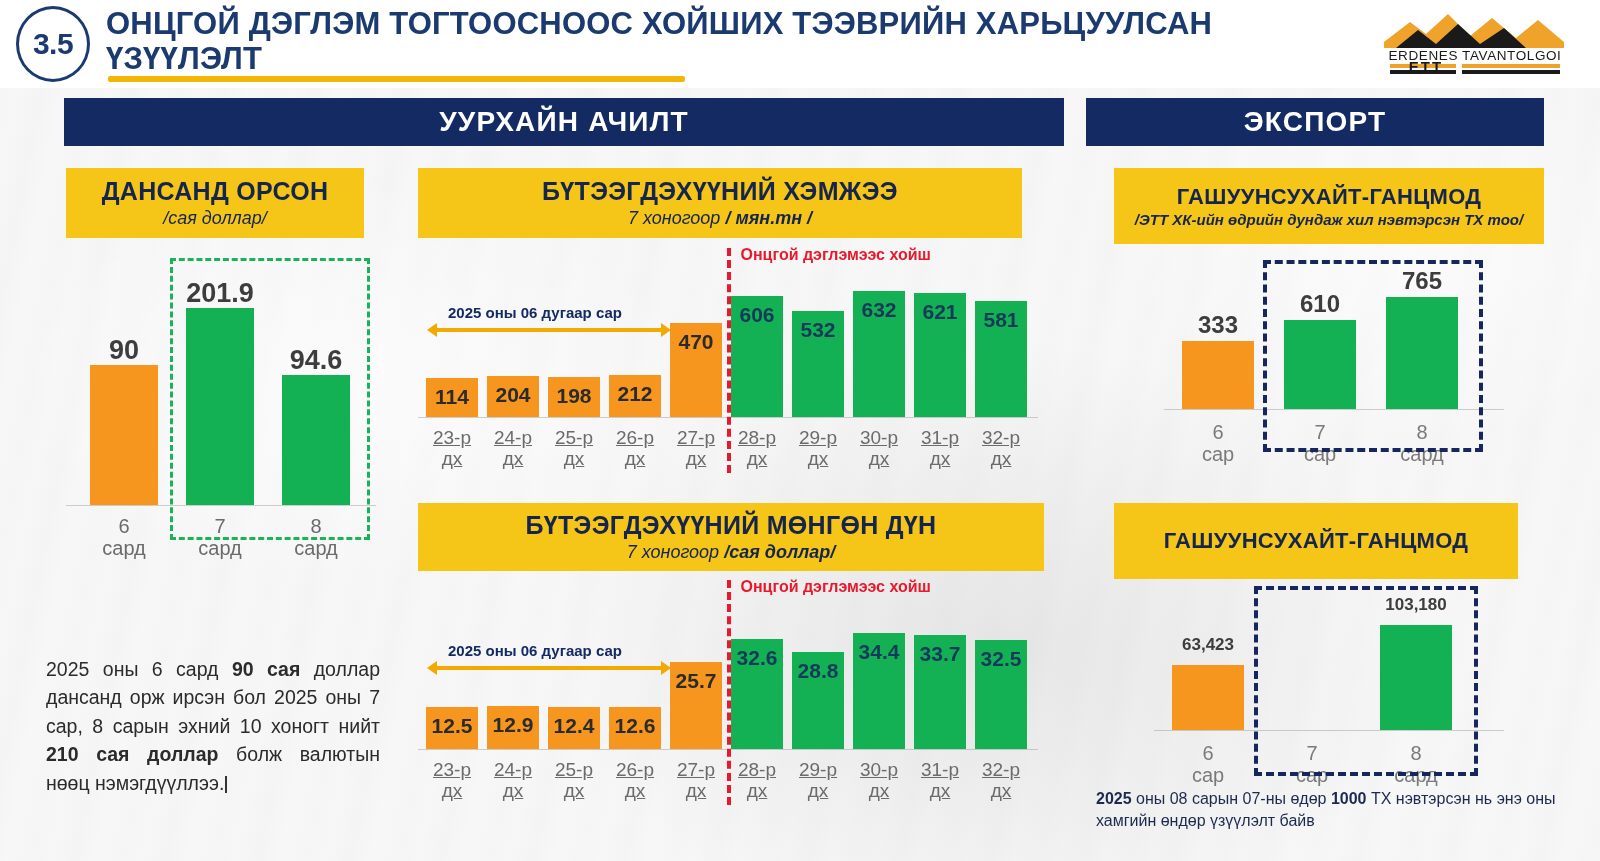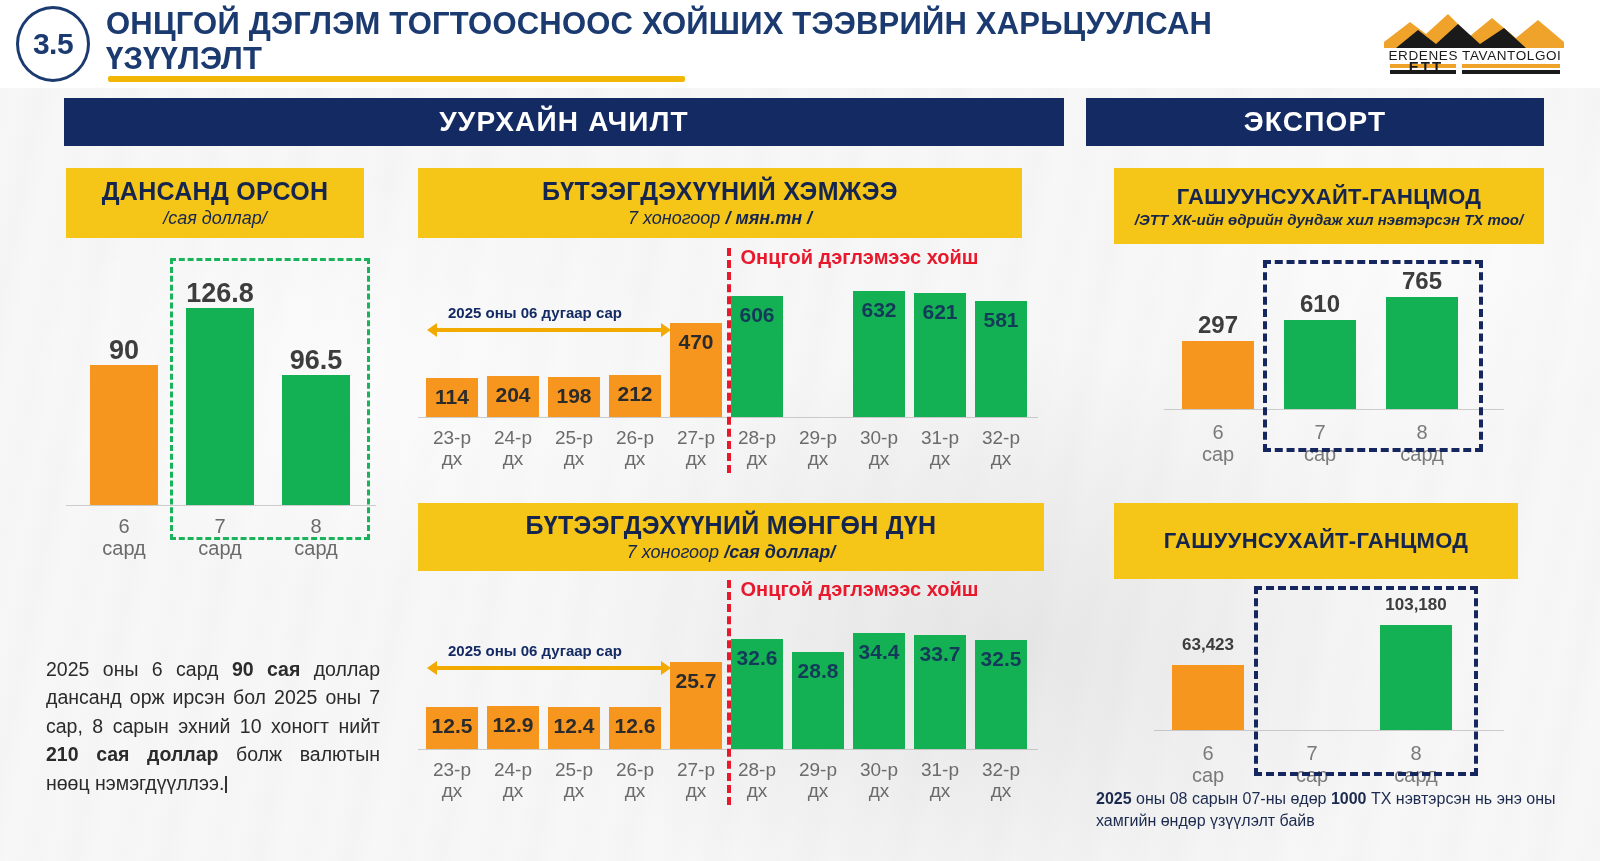--- a/index.html
+++ b/index.html
@@ -143,27 +143,27 @@
   #chart-dansand { left: 62px; top: 250px; width: 310px; height: 290px; }
   #chart-dansand .dash-box {
     position: absolute; left: 104px; top: 8px; width: 200px; height: 282px;
     border: 3px dashed #19b45a;
   }
   #chart-dansand .val-above { font-size: 27px; }
   #chart-dansand .tick { font-size: 20px; }
 
   
   .mid-chart .val-inside { font-size: 21px; }
-  .mid-chart .tick { font-size: 19px; }
+  .mid-chart .tick { font-size: 19px; text-decoration: underline; }
   .divider {
     position: absolute; width: 0;
     border-left: 4px dashed #e8192c;
   }
   .since-label {
-    position: absolute; color: #e8192c; font-weight: bold; font-size: 20px;
+    position: absolute; color: #e8192c; font-weight: bold; font-size: 16px;
     white-space: nowrap;
   }
   .month-label {
     position: absolute; color: #142a63; font-weight: bold; font-size: 15px;
     white-space: nowrap;
   }
   .arrow-line {
     position: absolute; height: 4px; background: #f2a900;
   }
   .arrow-line::before, .arrow-line::after {
@@ -268,27 +268,27 @@
         <div class="dash-box"></div>
         <div class="baseline" style="top: 255px;"></div>
         <div class="bar-col" style="left: 24px; width: 68px; bottom: 35px;">
           <div class="bar orange" style="height: 140.143px;">
             <div class="val-above" style="top: -30px;">90</div>
           </div>
         </div>
         <div class="tick" style="left: 24px; width: 68px; top: 265px;">6<br>сард</div>
         <div class="bar-col" style="left: 120px; width: 68px; bottom: 35px;">
           <div class="bar green" style="height: 197.446px;">
-            <div class="val-above" style="top: -30px;">126.8</div>
+            <div class="val-above" style="top: -30px;">201.9</div>
           </div>
         </div>
         <div class="tick" style="left: 120px; width: 68px; top: 265px;">7<br>сард</div>
         <div class="bar-col" style="left: 216px; width: 68px; bottom: 35px;">
           <div class="bar green" style="height: 130.177px;">
-            <div class="val-above" style="top: -30px;">96.5</div>
+            <div class="val-above" style="top: -30px;">94.6</div>
           </div>
         </div>
         <div class="tick" style="left: 216px; width: 68px; top: 265px;">8<br>сард</div>
       </div>
     <div class="chart mid-chart" id="chart-hemjee">
         <div class="baseline" style="top: 149px;"></div>
         <div class="bar-col" style="left: 8px; width: 52px; bottom: 51px;">
           <div class="bar orange" style="height: 39.2px;">
             <div class="val-inside" style="top: 7px; color: rgb(43, 43, 43);">114</div>
           </div>
@@ -317,20 +317,25 @@
             <div class="val-inside" style="top: 7px; color: rgb(43, 43, 43);">470</div>
           </div>
         </div>
         <div class="tick" style="left: 252px; width: 52px; top: 159px;">27-р<br>дх</div>
         <div class="bar-col" style="left: 313px; width: 52px; bottom: 51px;">
           <div class="bar green" style="height: 121.2px;">
             <div class="val-inside" style="top: 7px; color: rgb(20, 58, 90);">606</div>
           </div>
         </div>
         <div class="tick" style="left: 313px; width: 52px; top: 159px;">28-р<br>дх</div>
+        <div class="bar-col" style="left: 374px; width: 52px; bottom: 51px;">
+          <div class="bar green" style="height: 106.4px;">
+            <div class="val-inside" style="top: 7px; color: rgb(20, 58, 90);">532</div>
+          </div>
+        </div>
         <div class="tick" style="left: 374px; width: 52px; top: 159px;">29-р<br>дх</div>
         <div class="bar-col" style="left: 435px; width: 52px; bottom: 51px;">
           <div class="bar green" style="height: 126.4px;">
             <div class="val-inside" style="top: 7px; color: rgb(20, 58, 90);">632</div>
           </div>
         </div>
         <div class="tick" style="left: 435px; width: 52px; top: 159px;">30-р<br>дх</div>
         <div class="bar-col" style="left: 496px; width: 52px; bottom: 51px;">
           <div class="bar green" style="height: 124.2px;">
             <div class="val-inside" style="top: 7px; color: rgb(20, 58, 90);">621</div>
@@ -412,21 +417,21 @@
         <div class="tick" style="left: 557px; width: 52px; top: 159px;">32-р<br>дх</div>
         <div class="divider" style="left: 308.5px; top: -20px; height: 225px;"></div>
         <div class="since-label" style="left: 322.5px; top: -22px;">Онцгой дэглэмээс хойш</div>
         <div class="month-label" style="left: 30px; top: 42px;">2025 оны 06 дугаар сар</div>
         <div class="arrow-line" style="left: 18px; width: 226px; top: 66px;"></div>
       </div>
     <div class="chart exp-chart" id="chart-gs1">
         <div class="baseline" style="top: 147px;"></div>
         <div class="bar-col" style="left: 18px; width: 72px; bottom: 43px;">
           <div class="bar orange" style="height: 67.6098px;">
-            <div class="val-above" style="top: -30px;">297</div>
+            <div class="val-above" style="top: -30px;">333</div>
           </div>
         </div>
         <div class="tick" style="left: 18px; width: 72px; top: 159px;">6<br>сар</div>
         <div class="bar-col" style="left: 120px; width: 72px; bottom: 43px;">
           <div class="bar green" style="height: 89.2683px;">
             <div class="val-above" style="top: -30px;">610</div>
           </div>
         </div>
         <div class="tick" style="left: 120px; width: 72px; top: 159px;">7<br>сар</div>
         <div class="bar-col" style="left: 222px; width: 72px; bottom: 43px;">

